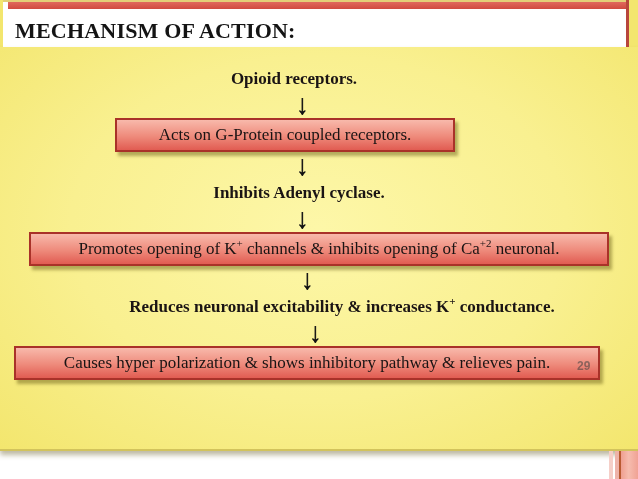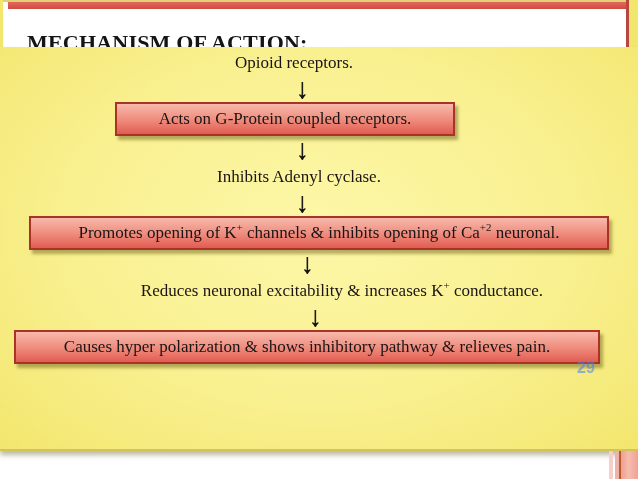--- a/index.html
+++ b/index.html
@@ -11,21 +11,21 @@
   
   .top-gold-line{position:absolute;left:0;top:0;width:638px;height:2px;background:var(--gold-edge,#e3cf78);}
   
   .left-sliver{position:absolute;left:0;top:0;width:3px;height:47px;background:var(--slide-bg-edge,#f6ec85);}
   
   .top-red-bar{position:absolute;left:8px;top:2px;width:620px;height:7px;
     background:linear-gradient(180deg,#e0695d 0%,var(--top-bar,#d14b40) 100%);}
   
   .title-band{position:absolute;left:3px;top:0;width:623px;height:47px;background:#ffffff;}
   .title-band h1{
-    margin:16px;padding:14px 0 0 8px;
+    margin:4px;padding:14px 0 0 8px;
     font-size:22px;line-height:26px;font-weight:bold;color:#141414;
     letter-spacing:0.2px;white-space:nowrap;
   }
   
   .title-right-line{position:absolute;left:626px;top:0;width:3px;height:47px;background:#b8463c;}
   .title-right-yellow{position:absolute;left:629px;top:0;width:9px;height:47px;background:var(--slide-bg-edge,#f6ec85);}
 
   
   .slide-body{
     position:absolute;left:0;top:47px;width:638px;height:402px;
@@ -53,28 +53,28 @@
     text-align:center;line-height:24px;padding:3px 6px;white-space:nowrap;
   }
   sup{font-size:11px;line-height:0;}
 
   
   .o1{left:-25px;} .oA{left:-17px;} .oB1{left:-34px;width:340px;text-align:center;}
   .o3{left:-20px;} .oB2{left:0px;width:580px;} .oA4{left:-12px;}
   .o5{left:7px;margin-left:32px;} .oA5{left:-4px;} .oB3{left:-12px;width:586px;}
 
   
-  .m-top1{margin-top:4px;}
-  .m-s{margin-top:2px;}
+  .m-top1{margin-top:20px;font-weight:bold;}
+  .m-s{margin-top:2px;font-weight:bold;}
   .m-b3{}
 
   .page-number{
     position:absolute;left:577px;top:359px;
     font-family:"Liberation Sans","DejaVu Sans",sans-serif;
-    font-size:16px;font-weight:bold;color:#3b82f6;opacity:0.55;
+    font-size:12px;font-weight:bold;color:#404040;opacity:0.55;
     text-shadow:0 0 1px #e09a8a;
   }
 
   
   .stripe{position:absolute;top:451px;height:28px;}
   .stripe-a{left:609px;width:4px;background:#f5cfc8;}
   .stripe-b{left:615px;width:4px;background:#eeb3a9;}
   .stripe-line{left:619px;width:2px;background:#b95a31;}
   .stripe-block{left:621px;width:17px;background:linear-gradient(90deg,#ef9f90 0%,#f6bcae 45%,var(--accent-stripe,#f0a294) 100%);}
 </style>

